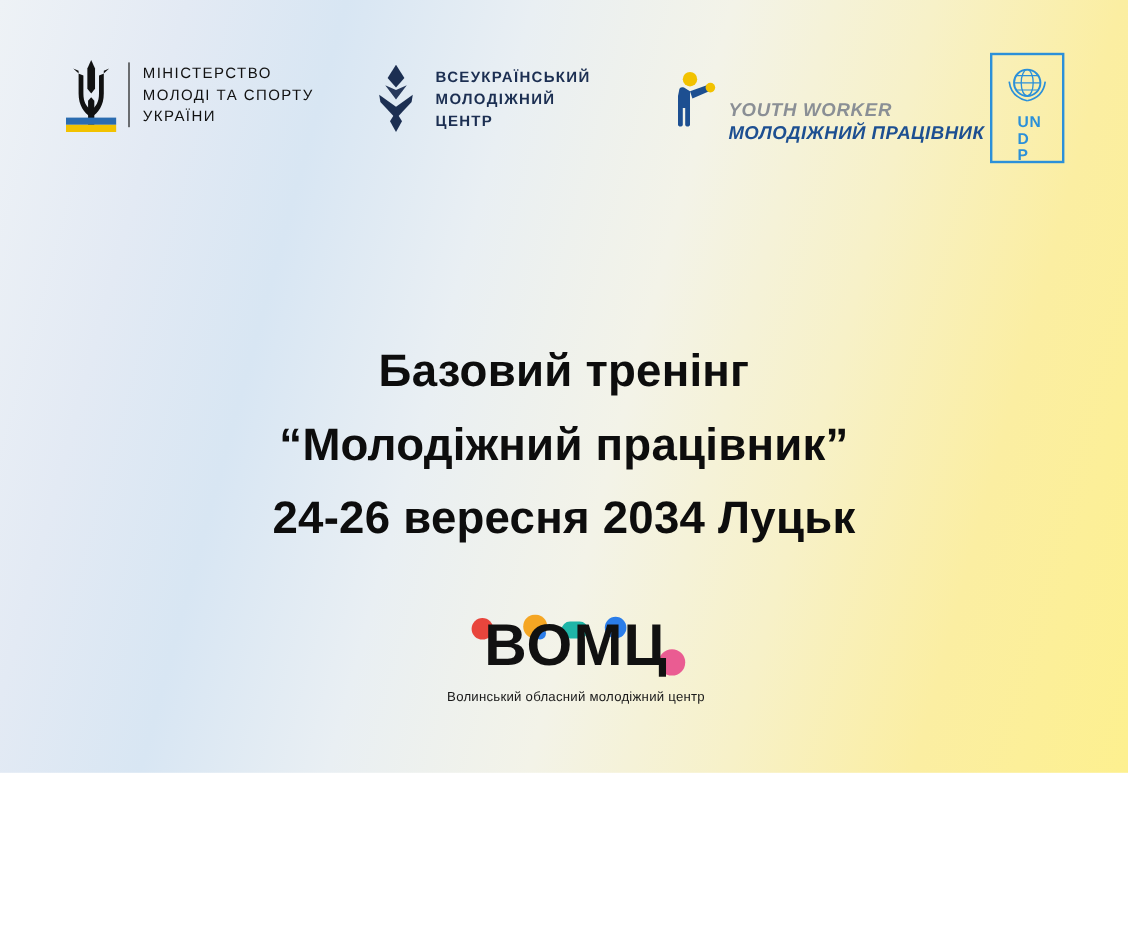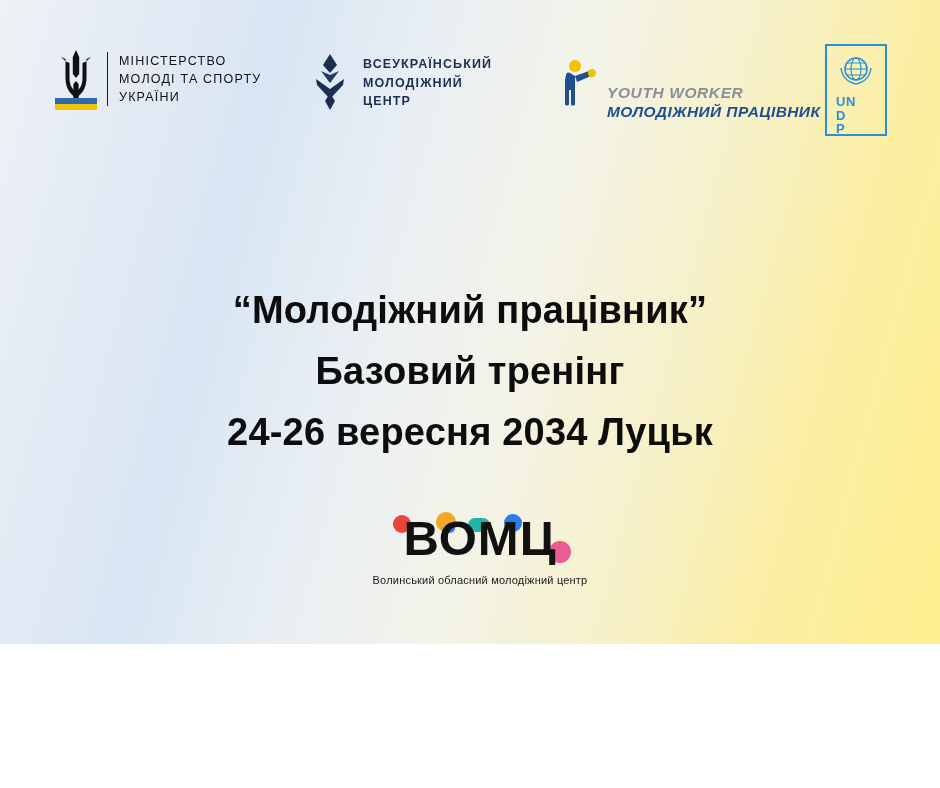--- a/index.html
+++ b/index.html
@@ -150,20 +150,21 @@
   }
   .undp-letters {
     text-align: left;
     padding-left: 9px;
     margin-top: 1px;
     color: #2b90d9;
     font-weight: 700;
     font-size: 13px;
     line-height: 1.04;
     letter-spacing: 0.5px;
+    margin-left: 12px;
   }
 
   
   .title-block {
     position: absolute;
     top: 280px;
     left: 0;
     width: 940px;
     text-align: center;
     color: #0d0d0d;
@@ -290,22 +291,22 @@
       <div class="undp-letters">
         <div>UN</div>
         <div>D</div>
         <div>P</div>
       </div>
     </div>
 
   </div>
 
   <div class="title-block">
+    <span class="title-line">Базовий тренінг</span>
     <span class="title-line">“Молодіжний працівник”</span>
-    <span class="title-line">Базовий тренінг</span>
     <span class="title-line">24-26 вересня 2034 Луцьк</span>
   </div>
 
   <div class="vomc-logo">
     <div class="vomc-word">
       <svg width="200" height="56" viewBox="0 0 200 56" style="position:absolute;left:0;top:0;" aria-hidden="true">
         <circle cx="22" cy="12" r="9" fill="#e8453c"></circle>
         <circle cx="66" cy="10" r="10" fill="#f5a623"></circle>
         <rect x="88" y="6" width="22" height="14" rx="7" fill="#1fb6a8"></rect>
         <circle cx="133" cy="11" r="9" fill="#2b7de9"></circle>

